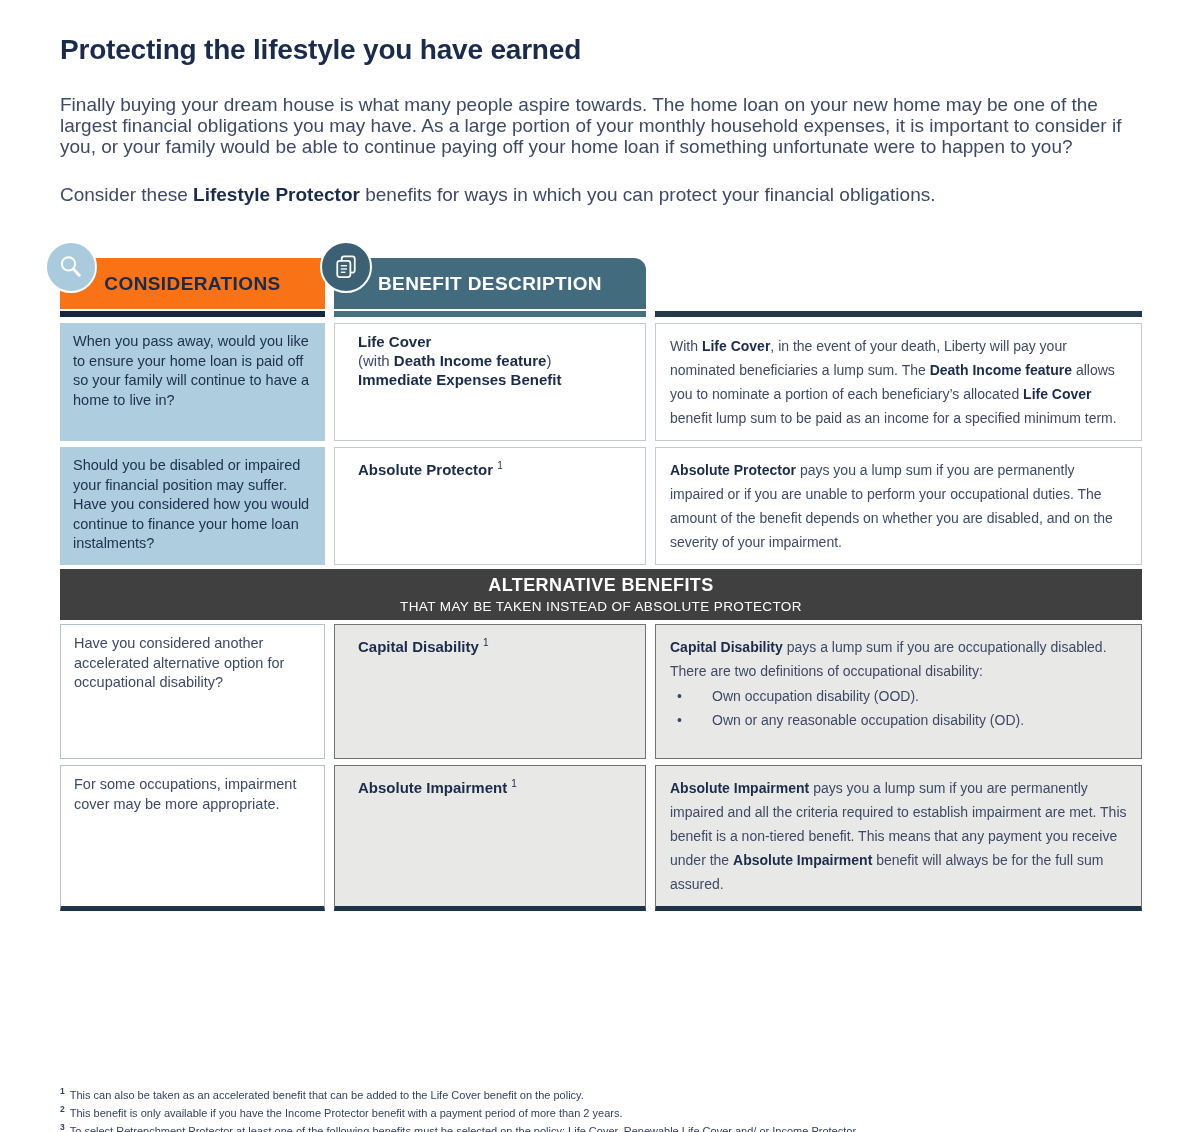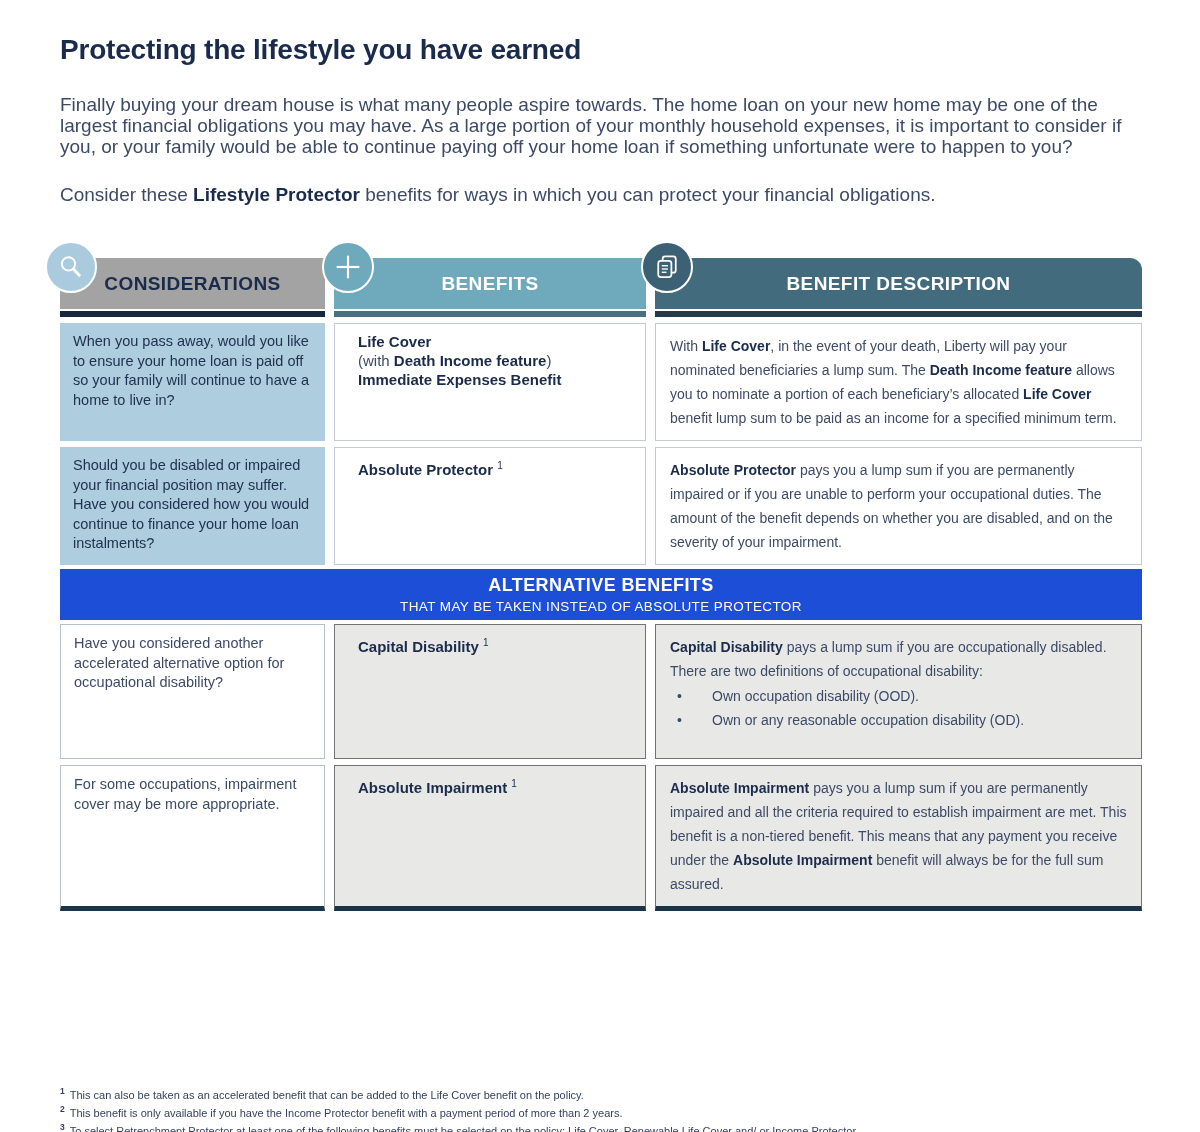--- a/index.html
+++ b/index.html
@@ -24,21 +24,21 @@
   .consider b,.intro b{color:#1B2B4B;}
 
   
   .table-wrap{margin-top:50px;width:1082px;}
   .grid{display:grid;grid-template-columns:265px 312px 487px;column-gap:9px;}
 
   .hdr{
     height:51px;position:relative;display:flex;align-items:center;justify-content:center;
     font-size:19px;font-weight:700;letter-spacing:0.4px;
   }
-  .hdr-considerations{background:#a3a3a3;color:#1B2B4B;border-top-left-radius:8px;}
+  .hdr-considerations{background:#f97316;color:#1B2B4B;border-top-left-radius:8px;}
   .hdr-benefits{background:#6FA9BC;color:#ffffff;}
   .hdr-description{background:#426C7E;color:#ffffff;border-top-right-radius:12px;}
 
   .hdr-icon{
     position:absolute;top:-17px;width:52px;height:52px;border-radius:50%;
     box-sizing:border-box;border:2px solid #ffffff;
     display:flex;align-items:center;justify-content:center;
   }
   .hdr-considerations .hdr-icon{left:-15px;background:#A9CBDD;}
   .hdr-benefits .hdr-icon{left:-12px;background:#6FA9BC;}
@@ -75,21 +75,21 @@
   .d-cell b{color:#1B2B4B;}
   .cell-gray{background:#E8E8E7;border:1px solid #737373;}
 
   .last .cell{border-bottom:5px solid #1B3448;}
 
   .bullets{list-style:none;margin:1px 0 0 0;padding:0;}
   .bullets li{display:flex;}
   .bullets .dot{width:42px;padding-left:7px;box-sizing:border-box;}
 
   .banner{
-    margin-top:4px;height:51px;background:#1d4ed8;color:#ffffff;
+    margin-top:4px;height:51px;background:#404040;color:#ffffff;
     display:flex;flex-direction:column;align-items:center;justify-content:center;
   }
   .banner + .trow{margin-top:4px;}
   .banner-title{font-size:18px;font-weight:700;letter-spacing:0.4px;}
   .banner-sub{font-size:13.5px;margin-top:3px;letter-spacing:0.4px;}
 
   
   .footnotes{
     position:absolute;left:60px;top:1084px;width:1080px;
     font-size:11px;line-height:14.5px;color:#333F5C;
@@ -111,29 +111,20 @@
 
     <div class="grid">
       <div class="hdr hdr-considerations">
         <span class="hdr-icon">
           <svg width="30" height="30" viewBox="0 0 24 24">
             <circle cx="10" cy="9.5" r="5.3" fill="none" stroke="#ffffff" stroke-width="1.5"></circle>
             <line x1="13.9" y1="13.6" x2="18.6" y2="18.6" stroke="#ffffff" stroke-width="2.4" stroke-linecap="round"></line>
           </svg>
         </span>
         <span>CONSIDERATIONS</span>
-      </div>
-      <div class="hdr hdr-benefits">
-        <span class="hdr-icon">
-          <svg width="32" height="32" viewBox="0 0 24 24">
-            <line x1="12" y1="3.5" x2="12" y2="20.5" stroke="#ffffff" stroke-width="1.6"></line>
-            <line x1="3.5" y1="12" x2="20.5" y2="12" stroke="#ffffff" stroke-width="1.6"></line>
-          </svg>
-        </span>
-        <span>BENEFITS</span>
       </div>
       <div class="hdr hdr-description">
         <span class="hdr-icon">
           <svg width="30" height="30" viewBox="0 0 24 24">
             <rect x="8.5" y="3.5" width="10.5" height="13" rx="2" fill="none" stroke="#ffffff" stroke-width="1.4"></rect>
             <rect x="5" y="7" width="10.5" height="13" rx="2" fill="#3D6174" stroke="#ffffff" stroke-width="1.4"></rect>
             <line x1="7.8" y1="11" x2="12.8" y2="11" stroke="#ffffff" stroke-width="1.1"></line>
             <line x1="7.8" y1="13.6" x2="12.8" y2="13.6" stroke="#ffffff" stroke-width="1.1"></line>
             <line x1="7.8" y1="16.2" x2="11.6" y2="16.2" stroke="#ffffff" stroke-width="1.1"></line>
           </svg>

